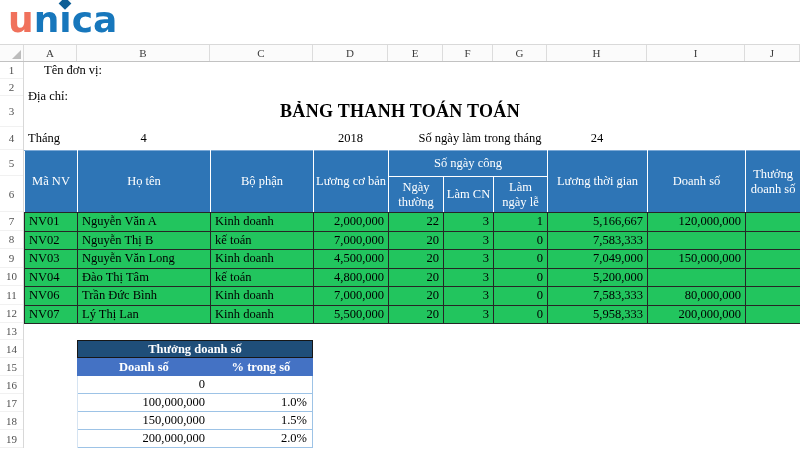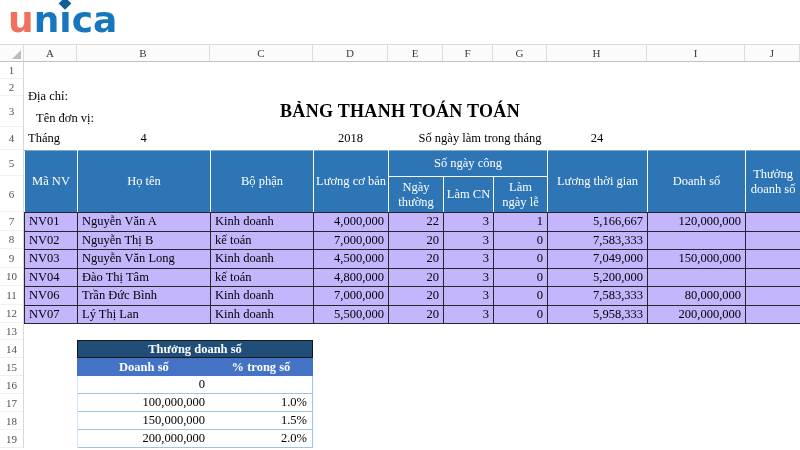--- a/index.html
+++ b/index.html
@@ -65,21 +65,21 @@
   table.main th {
     background:#2E75B6; color:#ffffff; font-weight:normal; text-align:center; vertical-align:middle;
     border:1px solid #ffffff; border-top:1px solid #7CA9D6; border-bottom:1px solid #262626;
     padding:0 2px; line-height:1.15;
   }
   table.main th.th-songay { border-bottom:1px solid #ffffff; }
   table.main tr.hr1 { height:26px; }
   table.main tr.hr2 { height:36px; }
   table.main tbody tr { height:18.5px; }
   table.main td {
-    border:1px solid #262626; padding:0 4px; white-space:nowrap; overflow:hidden; background:#c4b5fd;
+    border:1px solid #262626; padding:0 4px; white-space:nowrap; overflow:hidden; background:#22c55e;
   }
   td.al { text-align:left; padding-left:3px; }
   td.ar { text-align:right; padding-right:4px; }
   
   .bonus { position:absolute; left:77px; top:340px; width:236px; font-size:12.5px; }
   .bonus-title {
     height:18px; line-height:17px; text-align:center; font-weight:bold; color:#fff;
     background:#1F4E79; border:1px solid #161616;
   }
   .bonus-head { display:flex; height:18px; background:#4472C4; color:#fff; font-weight:bold;
@@ -131,21 +131,21 @@
     <div class="h185">12</div>
     <div class="h17">13</div>
     <div class="h18">14</div>
     <div class="h18">15</div>
     <div class="h18">16</div>
     <div class="h18">17</div>
     <div class="h18">18</div>
     <div class="h18">19</div>
   </div>
 
-  <div class="freecell" style="left:36px; top:62px; height:17px;margin-top:48px;">Tên đơn vị:</div>
+  <div class="freecell" style="left:44px; top:62px; height:17px;">Tên đơn vị:</div>
   <div class="freecell" style="left:28px; top:88px; height:17px;">Địa chỉ:</div>
 
   <div class="title">BẢNG THANH TOÁN TOÁN</div>
 
   <div class="meta" style="left:28px;">Tháng</div>
   <div class="meta t-center" style="left:77px; width:133px;">4</div>
   <div class="meta t-center" style="left:313px; width:75px;">2018</div>
   <div class="meta t-center" style="left:400px; width:160px;">Số ngày làm trong tháng</div>
   <div class="meta t-center" style="left:547px; width:100px;">24</div>
 
@@ -177,21 +177,21 @@
         <th>Ngày thường</th>
         <th>Làm CN</th>
         <th>Làm ngày lễ</th>
       </tr>
     </thead>
     <tbody>
       <tr>
         <td class="al">NV01</td>
         <td class="al">Nguyễn Văn A</td>
         <td class="al">Kinh doanh</td>
-        <td class="ar">4,000,000</td>
+        <td class="ar">2,000,000</td>
         <td class="ar">22</td>
         <td class="ar">3</td>
         <td class="ar">1</td>
         <td class="ar">5,166,667</td>
         <td class="ar">120,000,000</td>
         <td class="ar"></td>
       </tr>
       <tr>
         <td class="al">NV02</td>
         <td class="al">Nguyễn Thị B</td>

